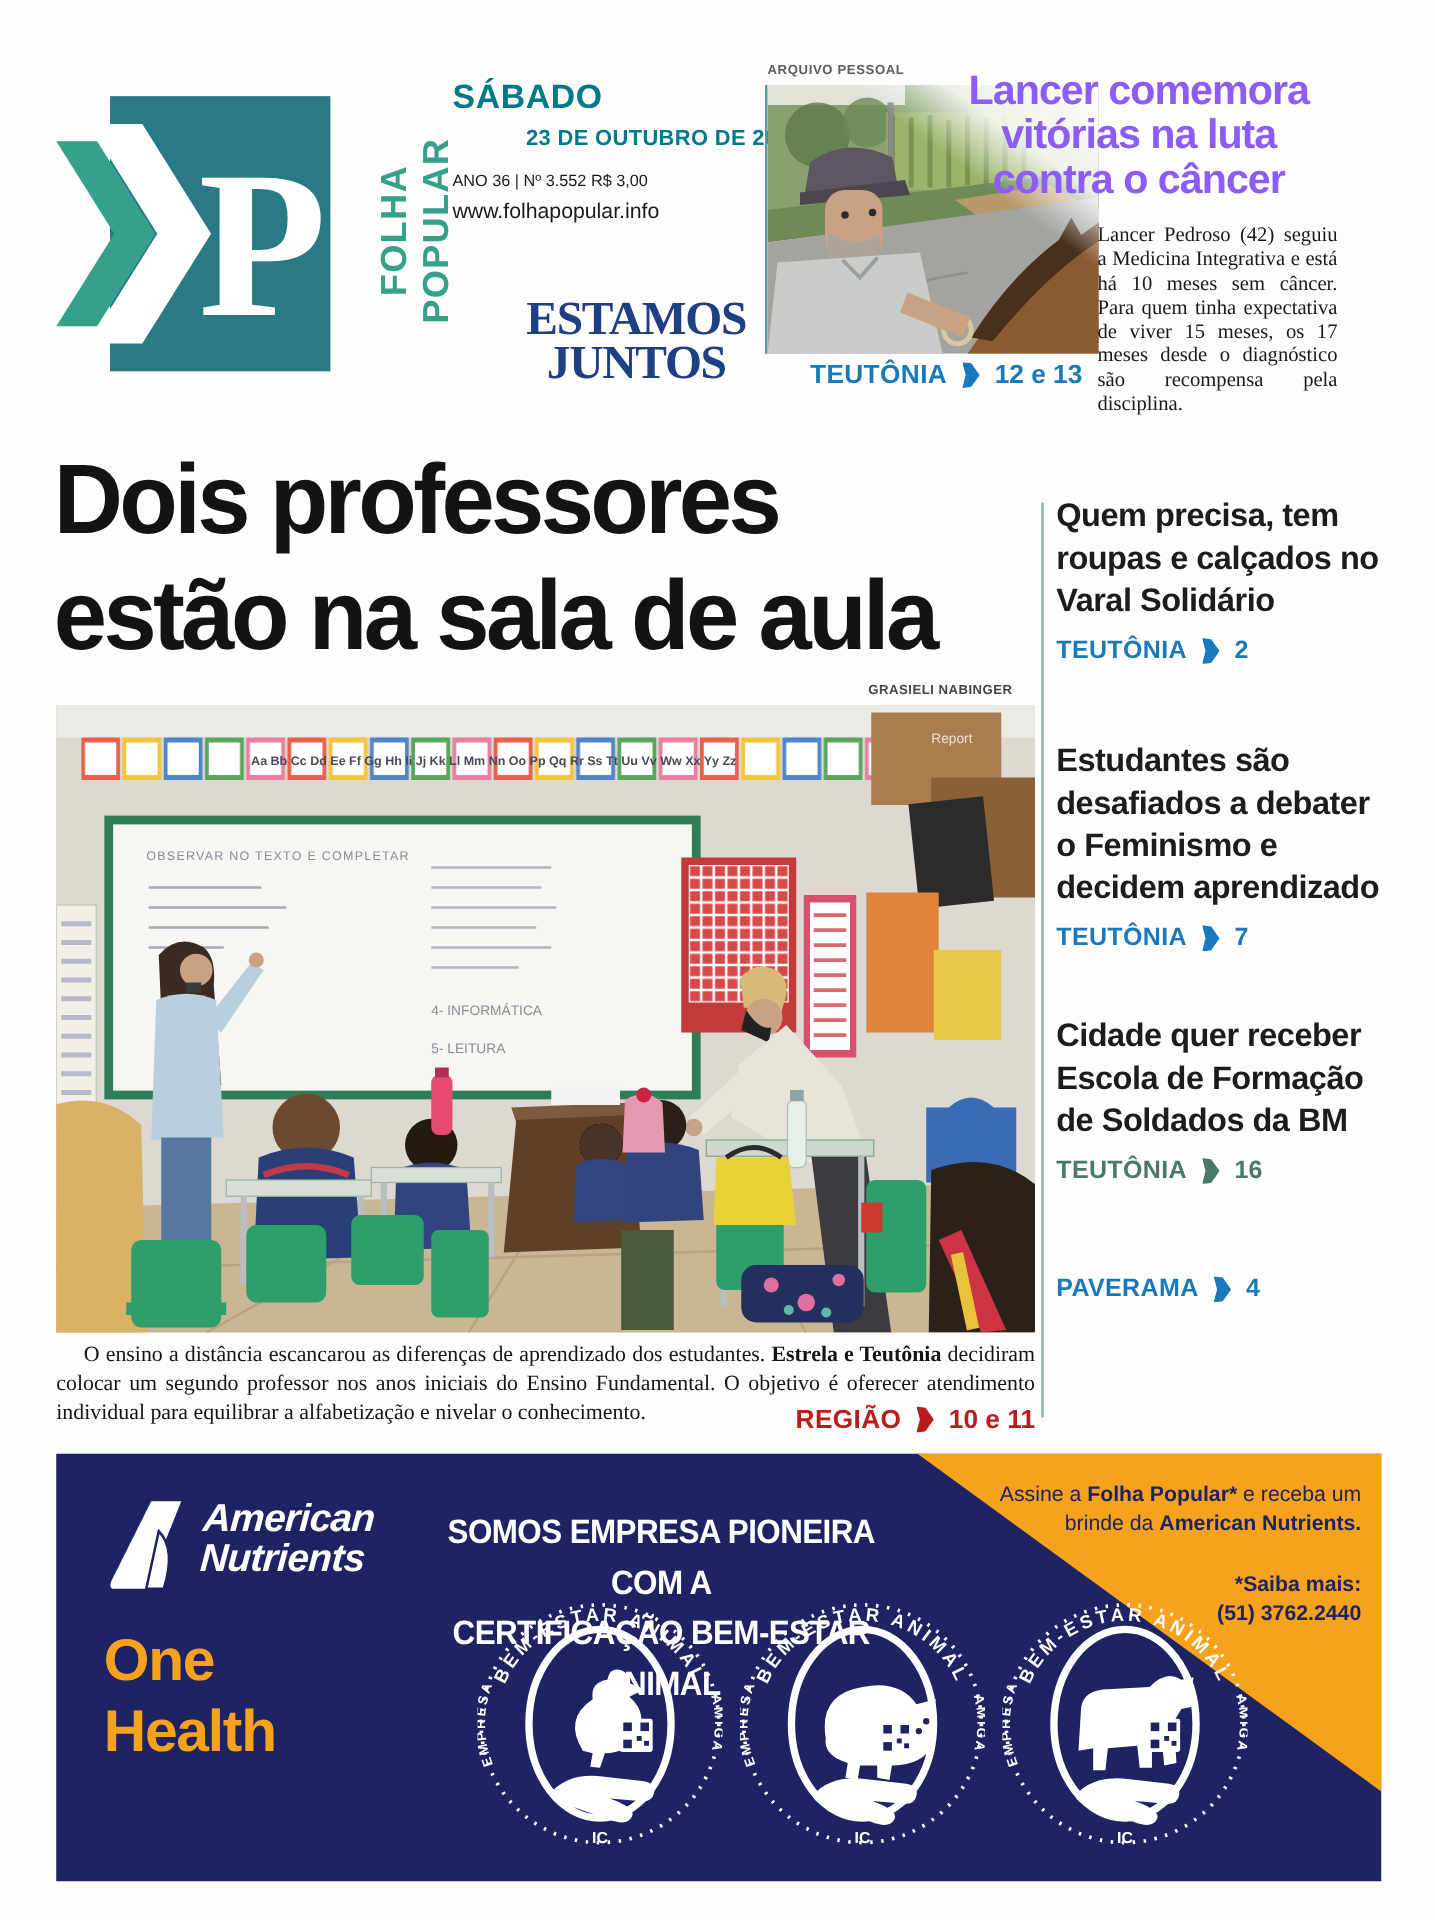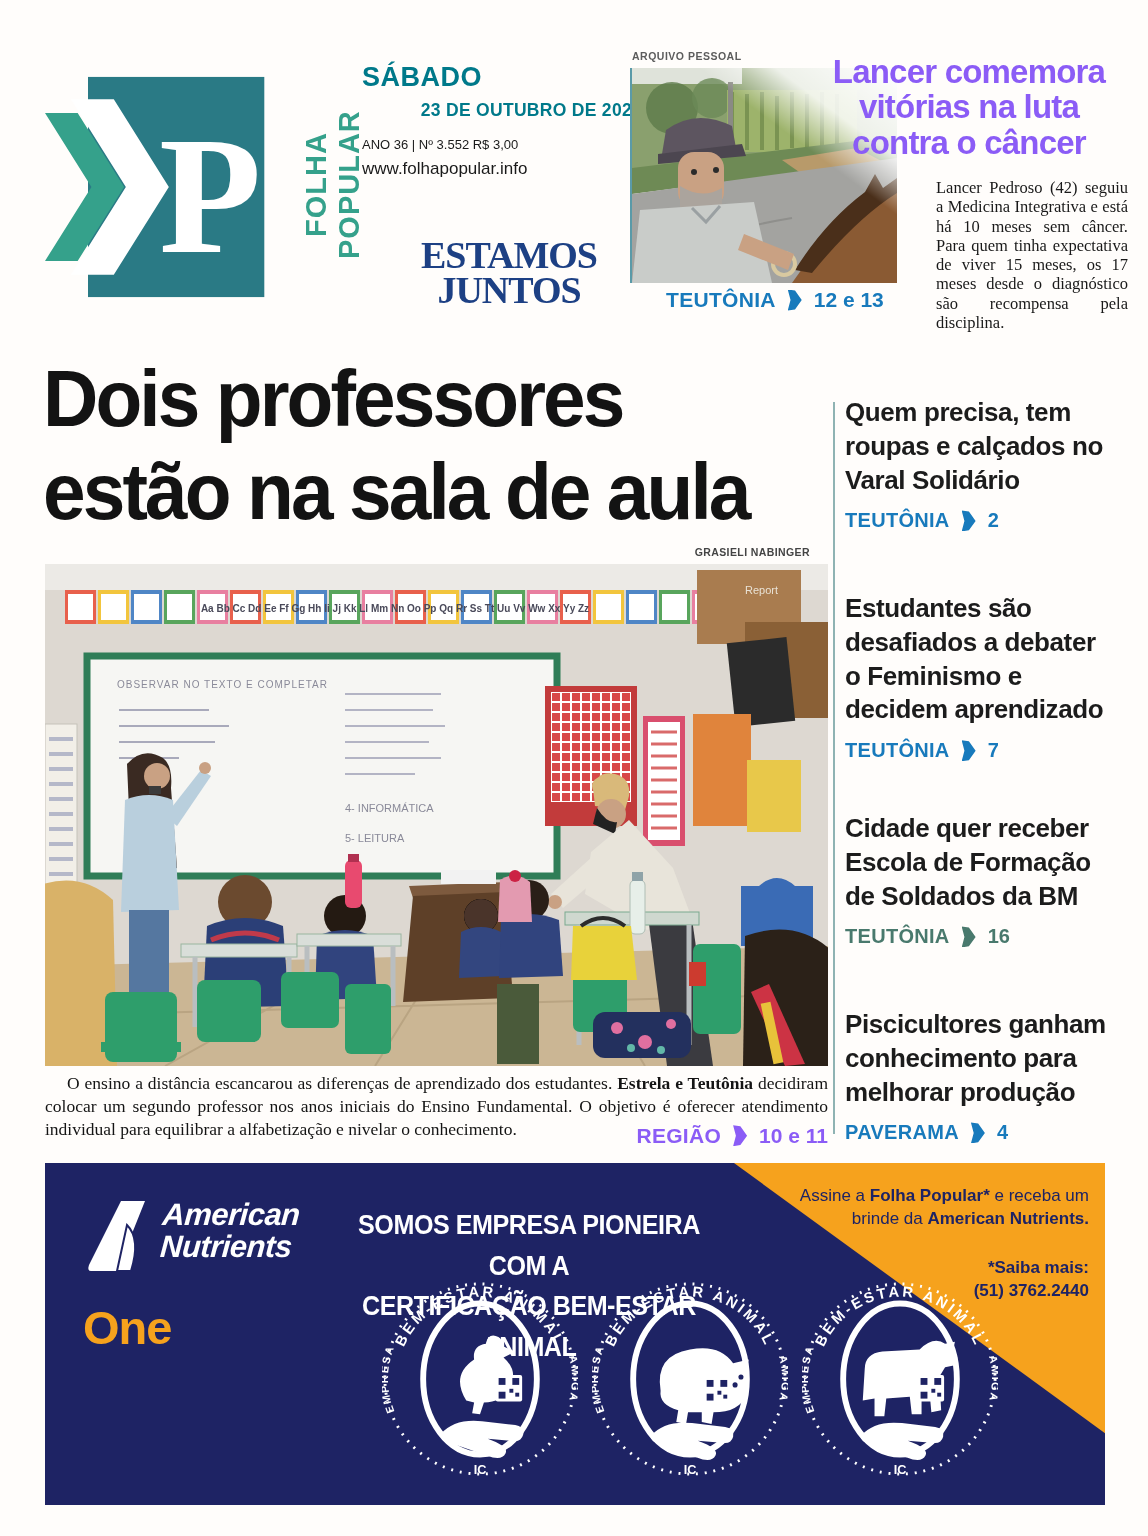--- a/index.html
+++ b/index.html
@@ -12,21 +12,21 @@
     font-weight:bold;font-size:29px;letter-spacing:1px;color:#35a18b;}
   .edition{position:absolute;left:362px;top:62px;width:280px;}
   .ed-day{color:#00798a;font-weight:bold;font-size:27px;letter-spacing:.5px;}
   .ed-date{color:#00798a;font-weight:bold;font-size:17.5px;margin-top:7px;letter-spacing:.3px;text-align:right;}
   .ed-issue{color:#1a1a1a;font-size:13px;margin-top:16px;}
   .ed-site{color:#1a1a1a;font-size:17px;margin-top:7px;}
   .tagline{position:absolute;left:400px;top:238px;width:218px;text-align:center;
     font-family:"Liberation Serif",serif;font-weight:bold;color:#1d4084;
     font-size:38px;line-height:.92;letter-spacing:-1px;}
   
-  .topstory{position:absolute;left:630px;top:50px;width:458px;height:275px;padding-left:40px;}
+  .topstory{position:absolute;left:612px;top:50px;width:458px;height:275px;}
   .ts-credit{position:absolute;left:2px;top:0;font-size:10.5px;color:#5c5c5c;letter-spacing:.5px;font-weight:bold;}
   .ts-photo{position:absolute;left:0;top:18px;width:265px;height:215px;border-left:2px solid #5a9aa8;}
   .ts-headline{position:absolute;right:0;top:4px;width:318px;text-align:center;z-index:2;
     font-weight:bold;font-size:33px;line-height:1.07;letter-spacing:-.8px;color:#8b5cf6;}
   .ts-body{position:absolute;right:0;top:128px;width:192px;z-index:2;
     font-family:"Liberation Serif",serif;font-size:16.5px;line-height:1.17;
     text-align:justify;color:#191919;}
   .seclink{display:flex;align-items:center;gap:12px;font-weight:bold;}
   .seclink .sec{font-size:21px;letter-spacing:.3px;}
   .seclink .pg{font-size:21px;}
@@ -262,21 +262,21 @@
         <circle cx="600" cy="478" r="7" fill="#e06fa0"></circle>
         <circle cx="626" cy="460" r="5" fill="#e06fa0"></circle>
         <circle cx="586" cy="484" r="4" fill="#62b8a8"></circle>
         <circle cx="616" cy="486" r="4" fill="#62b8a8"></circle>
       <rect x="722" y="438" width="10" height="62" fill="#e8c23a" transform="rotate(-12 727 469)"></rect>
     </g>
   </svg>
 
   <div class="caption">
     <span>O ensino a distância escancarou as diferenças de aprendizado dos estudantes. </span><b>Estrela e Teutônia</b><span> decidiram colocar um segundo professor nos anos iniciais do Ensino Fundamental. O objetivo é oferecer atendimento individual para equilibrar a alfabetização e nivelar o conhecimento.</span>
-    <span class="seclink region-link" style="text-indent: 0px; color: #8b5cf6;">
+    <span class="seclink region-link" style="text-indent: 0px; color: #b91c1c;">
       <span class="sec" style="font-family:'Liberation Sans',sans-serif">REGIÃO</span>
       <span class="arrow-ic"></span>
       <span class="pg" style="font-family:'Liberation Sans',sans-serif">10 e 11</span>
     </span>
   </div>
 
   <div class="sb-rule"></div>
   <div class="sidebar">
     <div class="sb-item" style="top:396px">
       <div class="sb-h">Quem precisa, tem roupas e calçados no Varal Solidário</div>
@@ -296,21 +296,20 @@
     </div>
     <div class="sb-item" style="top:812px">
       <div class="sb-h">Cidade quer receber Escola de Formação de Soldados da BM</div>
       <div class="seclink sb-link" style="color: rgb(73, 121, 109);">
         <span class="sec">TEUTÔNIA</span>
         <span class="arrow-ic"></span>
         <span class="pg">16</span>
       </div>
     </div>
     <div class="sb-item" style="top:1008px">
-      <div class="sb-h">Piscicultores ganham conhecimento para melhorar produção</div>
       <div class="seclink sb-link" style="color: rgb(24, 122, 188);">
         <span class="sec">PAVERAMA</span>
         <span class="arrow-ic"></span>
         <span class="pg">4</span>
       </div>
     </div>
   </div>
 
   <div class="ad">
     <div class="ad-orange"></div>
@@ -334,20 +333,21 @@
     <div class="ad-promo">
       <div><span>Assine a </span><b>Folha Popular*</b><span> e receba um brinde da </span><b>American Nutrients.</b></div>
       <div class="ad-note">
         <div>*Saiba mais:</div>
         <div>(51) 3762.2440</div>
       </div>
     </div>
 
     <div class="ad-slogan">
       <div>One</div>
+      <div>Health</div>
     </div>
 
     <svg width="0" height="0" style="position:absolute" aria-hidden="true">
       <defs>
         <path id="sTop" d="M 16,100 A 84,84 0 0 1 184,100"></path>
         <path id="sLeft" d="M 13,134 A 88,88 0 0 1 13,66"></path>
         <path id="sRight" d="M 187,66 A 88,88 0 0 1 187,134"></path>
       </defs>
     </svg>
 

